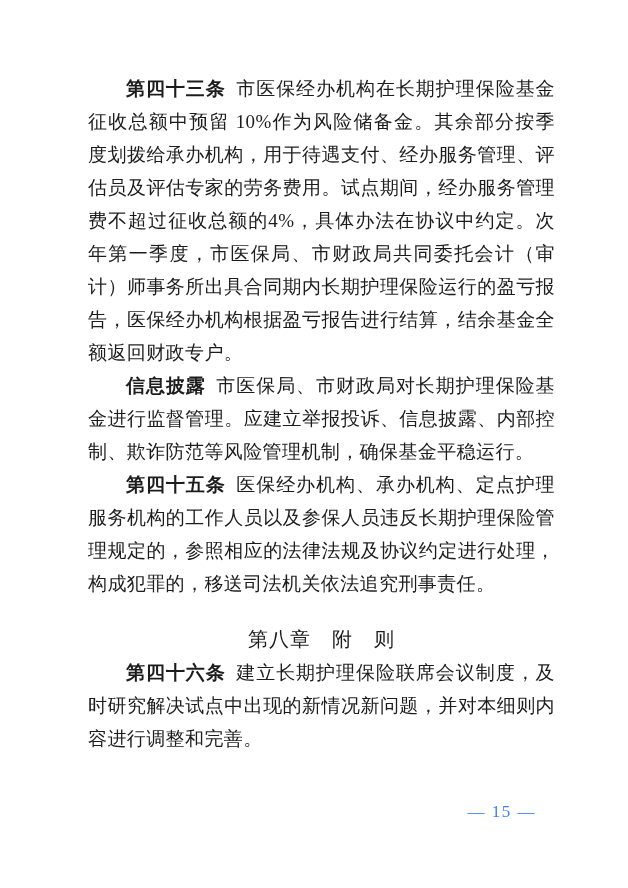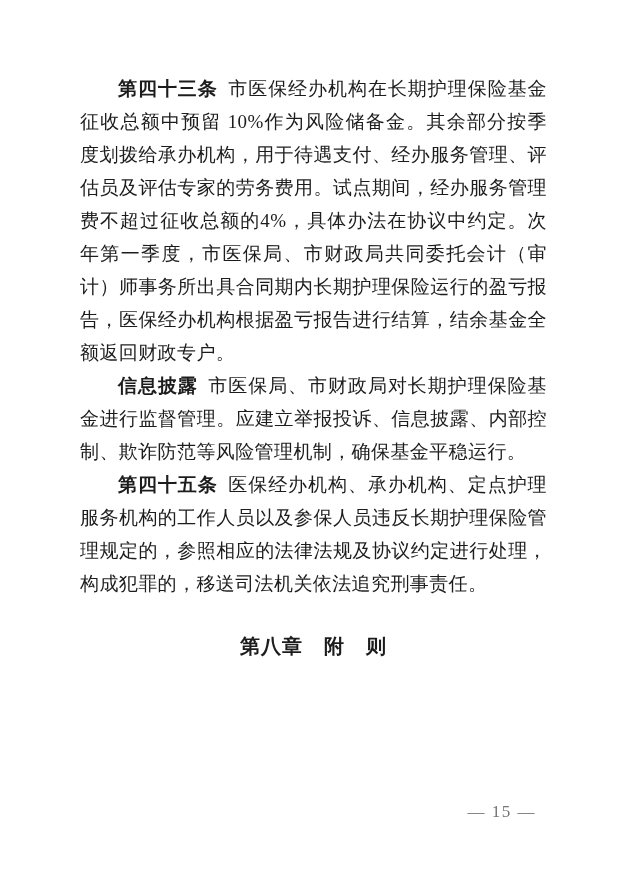--- a/index.html
+++ b/index.html
@@ -12,69 +12,70 @@
     width: 628px;
     height: 888px;
     background: #ffffff;
     font-family: "Liberation Serif", "DejaVu Serif", serif;
     color: #1c1c1c;
     overflow: hidden;
     box-sizing: border-box;
   }
   .text-column {
     position: absolute;
-    left: 80px;
+    left: 88px;
     top: 72px;
     width: 467px;
   }
   .para {
     margin: 0;
     font-size: 19px;
     line-height: 33px;
     text-align: justify;
     text-indent: 2em;
     letter-spacing: 0.4px;
   }
   .lead {
     font-weight: bold;
     margin-right: 0.55em;
   }
   .chapter {
-    margin: 30px 0 0 0;
+    margin: 23px 0 0 0;
     font-size: 20px;
     line-height: 33px;
     text-align: center;
     text-indent: 0;
-    font-weight: bold;
+    font-weight: normal;
     font-family: "Liberation Sans", "DejaVu Sans", sans-serif;
     letter-spacing: 1px;
   }
   .page-number {
     position: absolute;
     top: 802px;
     right: 92px;
     font-size: 17px;
     line-height: 20px;
-    color: #737373;
+    color: #3b82f6;
     letter-spacing: 1.5px;
     white-space: nowrap;
   }
 </style>
 </head>
 <body>
 
 <div class="page">
   <div class="text-column">
 
     <p class="para"><span class="lead">第四十三条</span><span>市医保经办机构在长期护理保险基金征收总额中预留 10%作为风险储备金。其余部分按季度划拨给承办机构，用于待遇支付、经办服务管理、评估员及评估专家的劳务费用。试点期间，经办服务管理费不超过征收总额的4%，具体办法在协议中约定。次年第一季度，市医保局、市财政局共同委托会计（审计）师事务所出具合同期内长期护理保险运行的盈亏报告，医保经办机构根据盈亏报告进行结算，结余基金全额返回财政专户。</span></p>
 
     <p class="para"><span class="lead">信息披露</span><span>市医保局、市财政局对长期护理保险基金进行监督管理。应建立举报投诉、信息披露、内部控制、欺诈防范等风险管理机制，确保基金平稳运行。</span></p>
 
     <p class="para"><span class="lead">第四十五条</span><span>医保经办机构、承办机构、定点护理服务机构的工作人员以及参保人员违反长期护理保险管理规定的，参照相应的法律法规及协议约定进行处理，构成犯罪的，移送司法机关依法追究刑事责任。</span></p>
 
     <h2 class="chapter">第八章　附　则</h2>
 
+    <p class="para"><span class="lead">第四十六条</span><span>建立长期护理保险联席会议制度，及时研究解决试点中出现的新情况新问题，并对本细则内容进行调整和完善。</span></p>
 
 
   </div>
 
   <div class="page-number">— 15 —</div>
 </div>
 
 </body></html>

